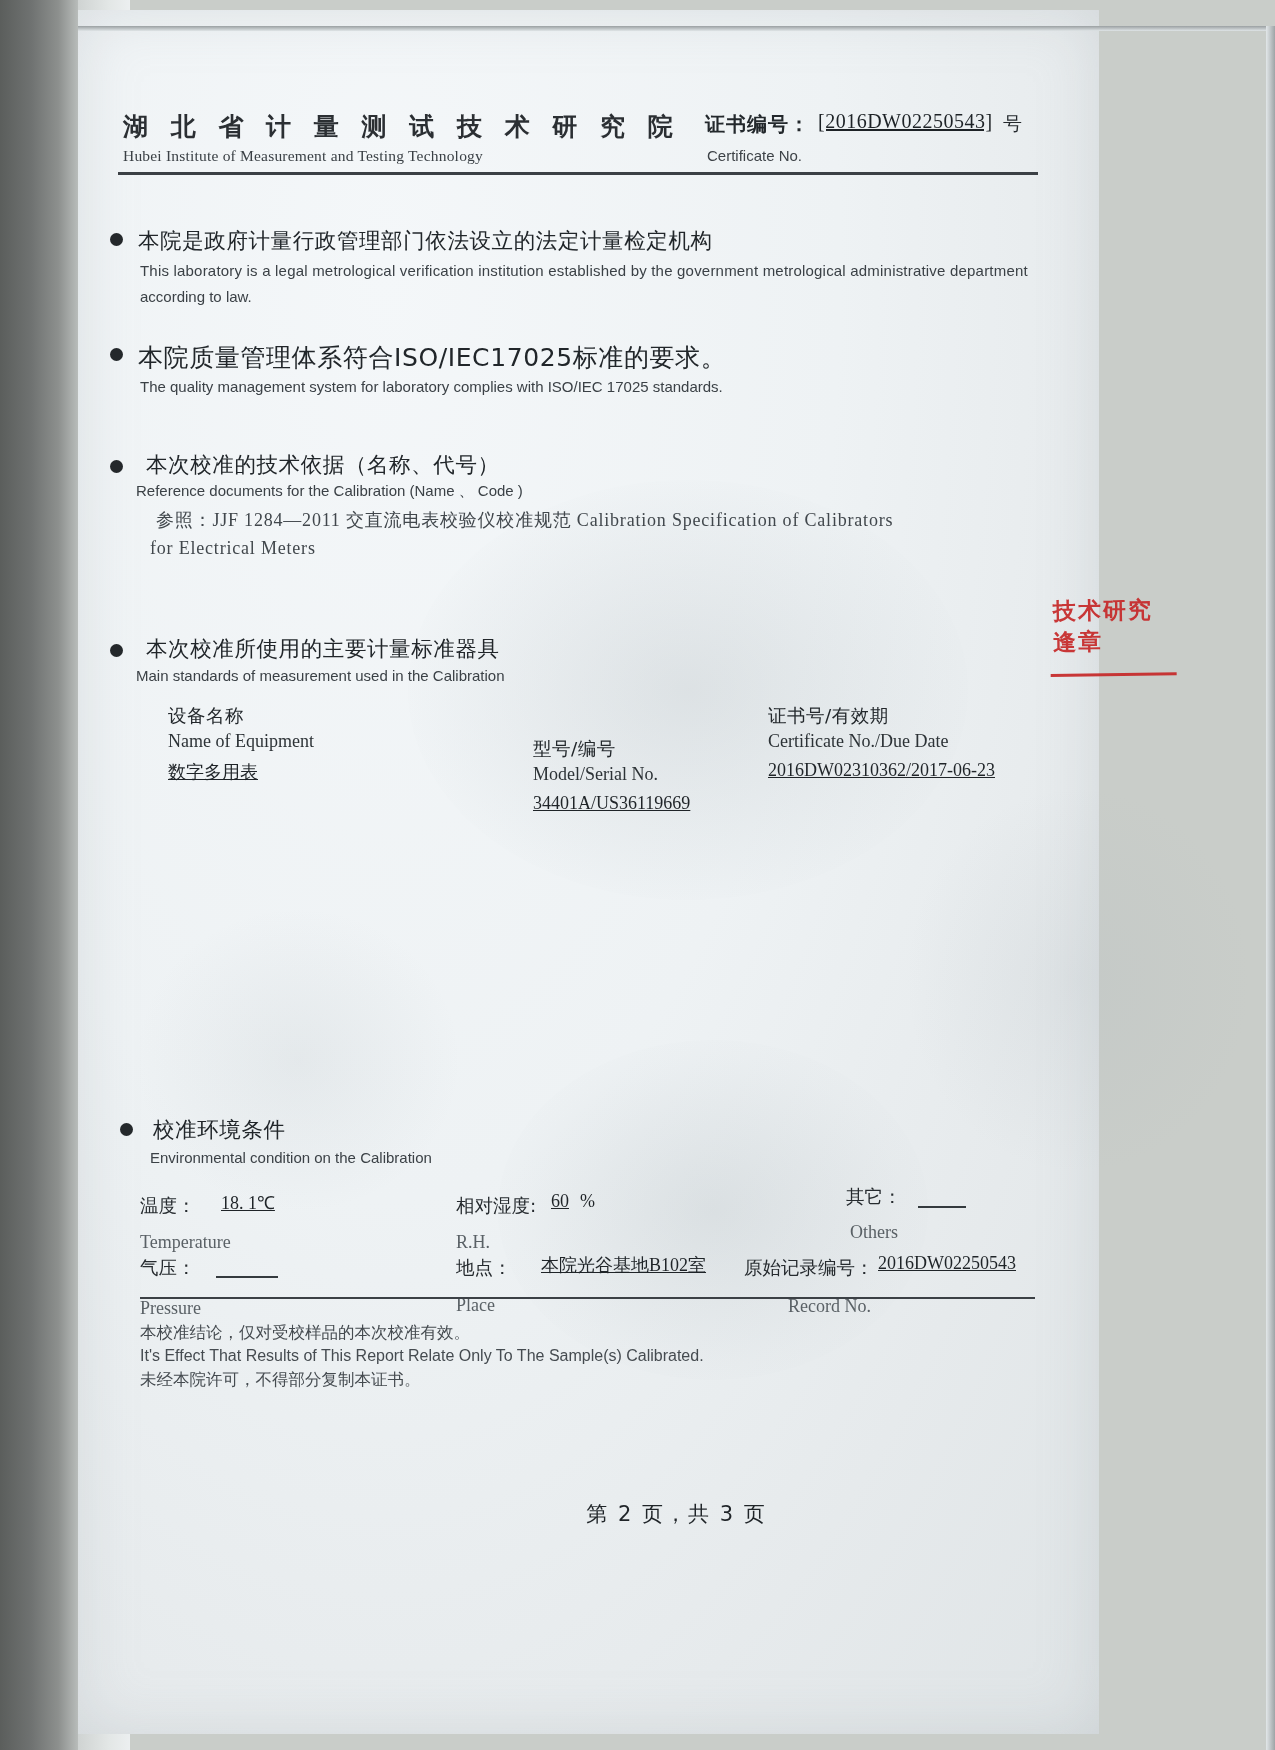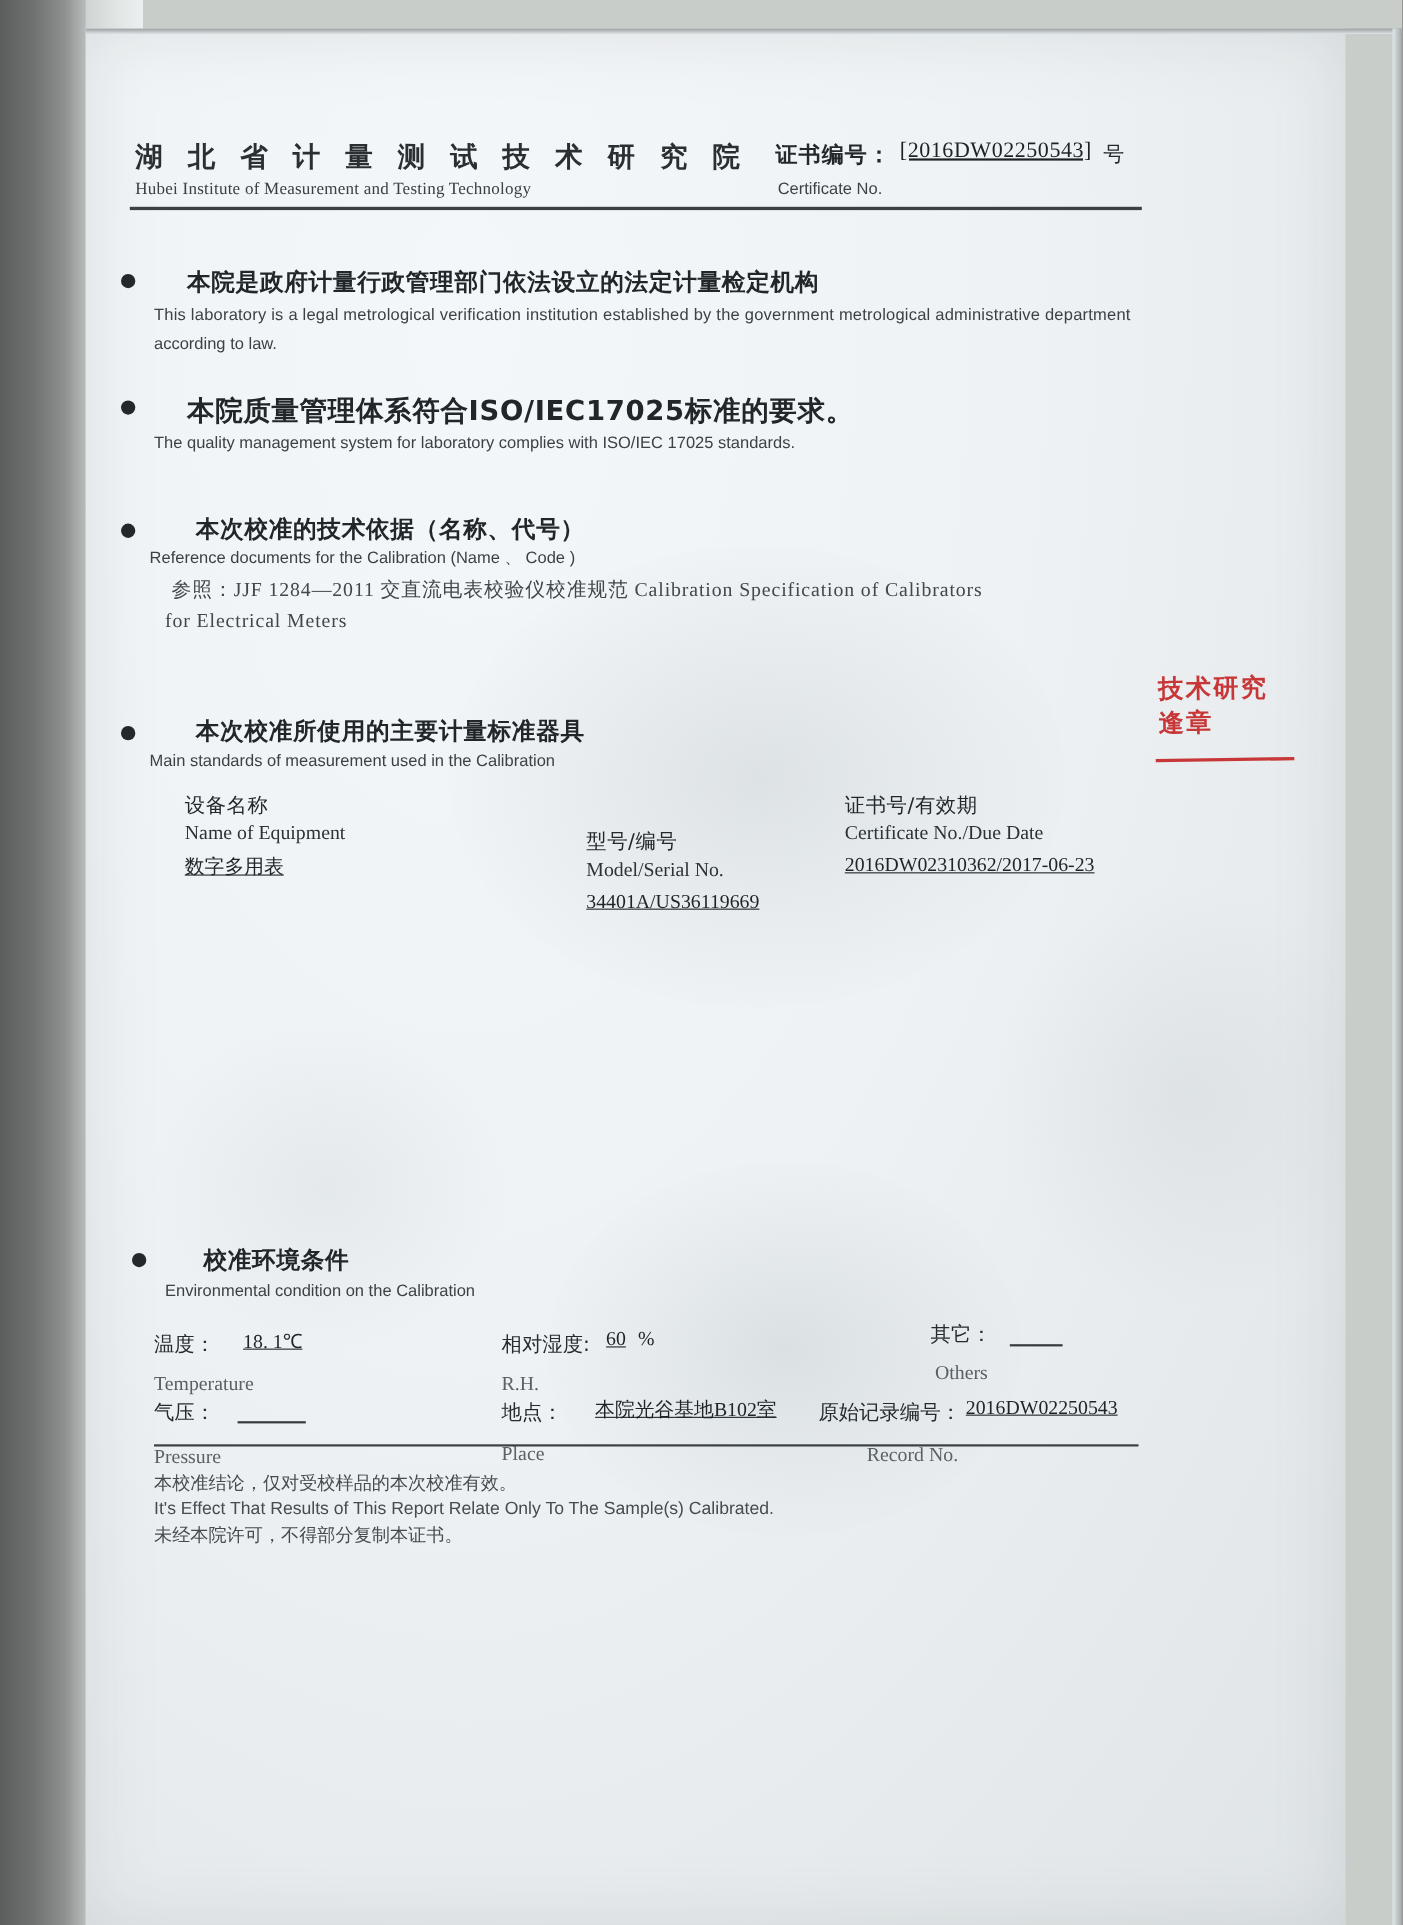--- a/index.html
+++ b/index.html
@@ -24,22 +24,22 @@
   }
   .scan-left-band {
     position: absolute;
     left: 78px; top: 0;
     width: 52px; height: 1750px;
     background: linear-gradient(to right, #cfd3d2 0%, #e3e7e6 60%, #eceff0 100%);
   }
   .sheet {
     position: absolute;
     left: 78px;
-    top: 26px;
-    width: 1145px;
+    top: 10px;
+    width: 1021px;
     height: 1724px;
     background:
       radial-gradient(ellipse at 30% 15%, #f4f7f9 0%, #eef2f4 45%, #e6eaec 75%, #dfe4e6 100%);
     box-shadow: inset 0 0 60px rgba(150,160,165,0.25);
   }
   .sheet-edge-top {
     position: absolute;
     left: 78px; top: 26px;
     width: 1197px; height: 5px;
     background: linear-gradient(to bottom, #9aa0a2, #dfe4e6);
@@ -133,23 +133,22 @@
   .bullet {
     position: absolute;
     width: 13px;
     height: 13px;
     border-radius: 50%;
     background: #24282b;
   }
   .cn-line {
     position: absolute;
     font-family: "DejaVu Sans", sans-serif;
-    font-weight: bold;
+    font-weight: normal;
     color: #21262a;
-    margin-left: 32px;
   }
   .en-line {
     position: absolute;
     font-family: "Liberation Sans", sans-serif;
     color: #3b4146;
   }
 
   .sec1-cn { left: 60px; top: 216px; font-size: 21.5px; letter-spacing: 0.6px; }
   .sec1-en1 { left: 62px; top: 252px; font-size: 15px; width: 900px; letter-spacing: 0.2px; }
   .sec1-en2 { left: 62px; top: 278px; font-size: 15px; }
@@ -391,20 +390,21 @@
       <div class="env-cn" style="left:666px;top:1245px;font-family:Liberation Mono, monospace;">原始记录编号：</div>
       <div class="env-val" style="left:800px;top:1243px;">2016DW02250543</div>
       <div class="env-en" style="left:710px;top:1286px;">Record No.</div>
 
       <div class="rule2"></div>
 
       <div class="foot-cn" style="left:62px;top:1312px;">本校准结论，仅对受校样品的本次校准有效。</div>
       <div class="foot-en" style="left:62px;top:1337px;">It's Effect That Results  of This Report Relate Only To The Sample(s) Calibrated.</div>
       <div class="foot-cn" style="left:62px;top:1359px;">未经本院许可，不得部分复制本证书。</div>
 
+      <div class="pagenum">第 2 页，共 3 页</div>
 
     </div>
   </div>
 
   <div class="sheet-edge-top"></div>
   <div class="sheet-edge-right"></div>
 
 </div>
 
 </body></html>

